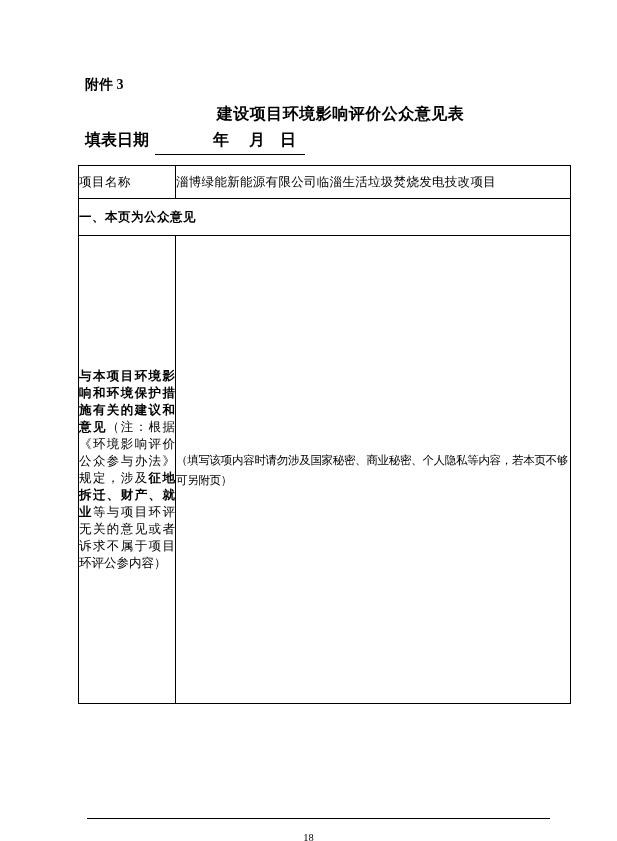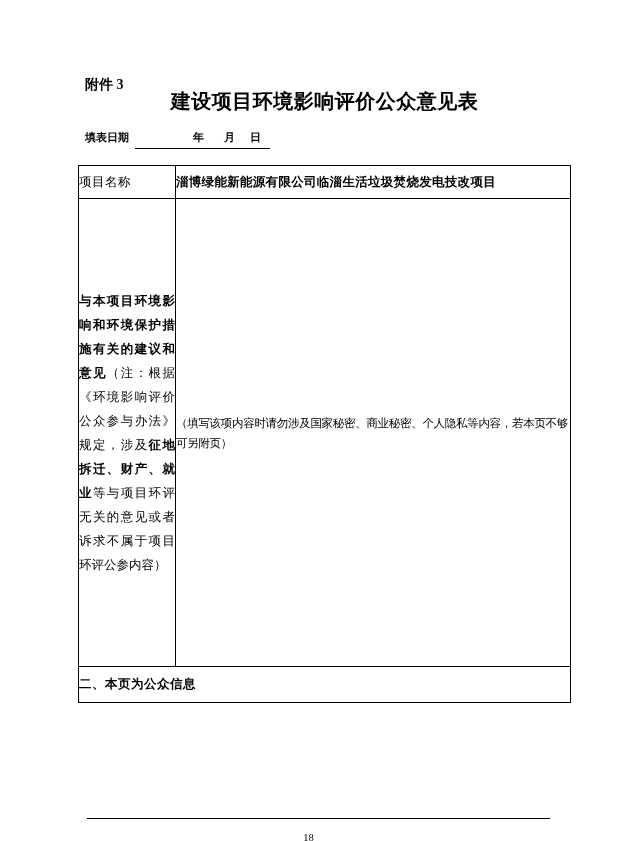--- a/index.html
+++ b/index.html
@@ -24,31 +24,31 @@
     top: 52px;
     font-size: 14px;
     font-weight: bold;
     margin-top: 24px;
   }
   .doc-title {
     position: absolute;
     left: 78px;
     top: 88px;
     width: 493px;
-    margin: 0;
+    margin: 16px;
     text-align: center;
-    font-size: 20px;
+    font-size: 16px;
     font-weight: bold;
     letter-spacing: 0.5px;
   }
   .date-line {
     position: absolute;
     left: 85px;
     top: 130px;
-    font-size: 11px;
+    font-size: 16px;
     font-weight: bold;
     white-space: nowrap;
   }
   .date-underline {
     display: inline-block;
     margin-left: 6px;
     padding-bottom: 3px;
     border-bottom: 1.5px solid #000;
     vertical-align: baseline;
   }
@@ -81,32 +81,31 @@
 
   .label-cell {
     padding-left: 7px;
     font-size: 12.5px;
     letter-spacing: 0.5px;
   }
   .value-cell {
     padding-left: 10px;
     font-size: 13px;
     letter-spacing: 0.3px;
-    font-weight: bold;
   }
   .section-cell {
     padding-left: 7px;
     font-weight: bold;
     font-size: 12.5px;
     letter-spacing: 0.5px;
   }
   .opinion-label-cell {
     padding: 0 5px;
     font-size: 11.8px;
-    line-height: 24px;
+    line-height: 17px;
     text-align: justify;
     text-justify: inter-character;
     vertical-align: middle;
   }
   .opinion-label-cell .b { font-weight: bold; }
   .opinion-input-cell {
     vertical-align: bottom;
     padding: 0 2px 50px 9px;
   }
   .opinion-note {
@@ -146,33 +145,33 @@
     <span>填表日期</span><span class="date-underline"><span class="year">年</span><span class="month">月</span><span class="day">日</span></span>
   </div>
 
   <table class="form-table">
     <tbody>
         <tr class="row-project">
       <td class="label-cell col-label">项目名称</td>
       <td class="value-cell">淄博绿能新能源有限公司临淄生活垃圾焚烧发电技改项目</td>
     </tr>
 
+    <tr class="row-section">
+      <td colspan="2" class="section-cell">一、本页为公众意见</td>
+    </tr>
 
     <tr class="row-opinion">
       <td class="opinion-label-cell col-label">
         <span class="b">与本项目环境影响和环境保护措施有关的建议和意见</span><span>（注：根据《环境影响评价公众参与办法》规定，涉及</span><span class="b">征地拆迁、财产、就业</span><span>等与项目环评无关的意见或者诉求不属于项目环评公参内容）</span>
       </td>
       <td class="opinion-input-cell">
         <div class="opinion-note">（填写该项内容时请勿涉及国家秘密、商业秘密、个人隐私等内容，若本页不够可另附页）</div>
       </td>
     </tr>
 
-    <tr class="row-section2">
-      <td colspan="2" class="section-cell">二、本页为公众信息</td>
-    </tr>
 
   </tbody>
     </table>
 
   <div class="footer-rule"></div>
   <div class="page-number">18</div>
 
 </div>
 
 </body></html>

